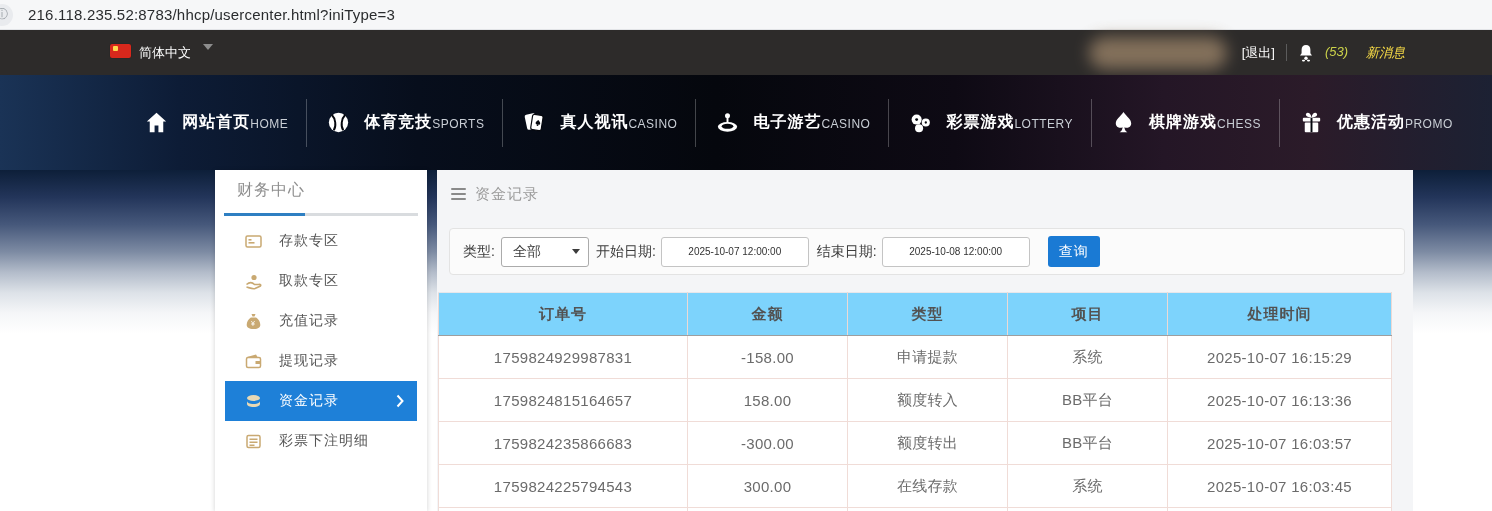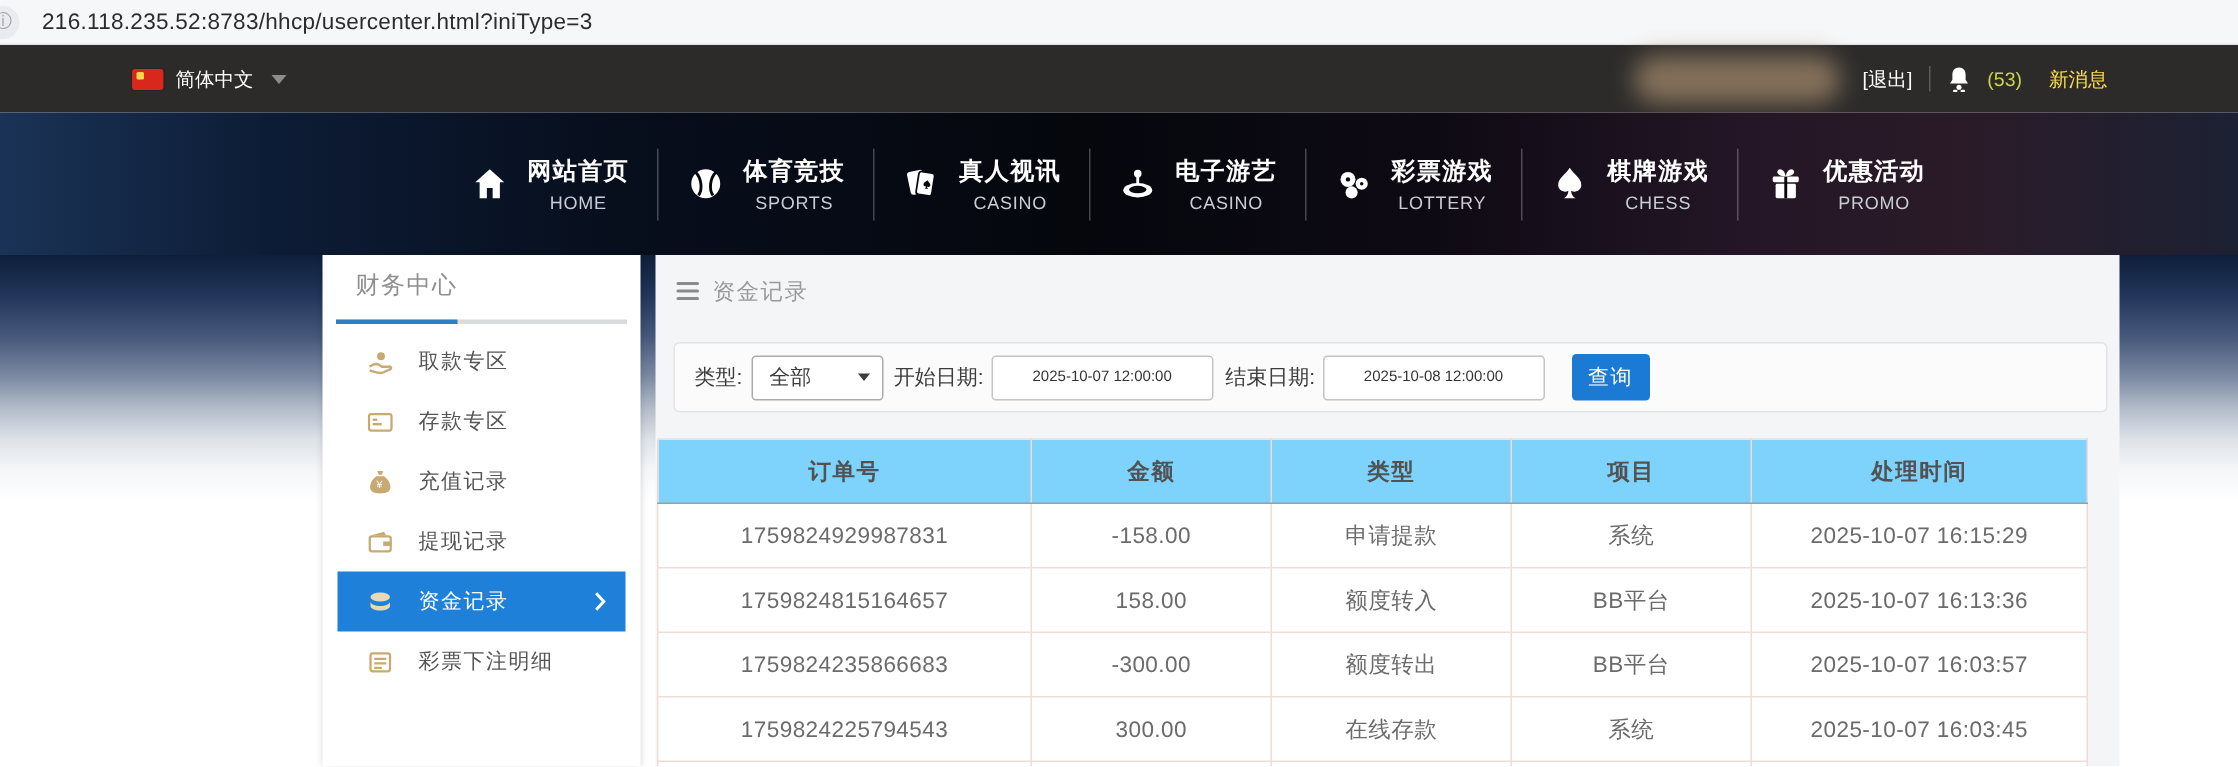--- a/index.html
+++ b/index.html
@@ -9,40 +9,40 @@
   }
   
   .address-bar{position:absolute;top:0;left:0;width:100%;height:30px;background:#f6f7f8;
     border-bottom:1px solid #e2e4e7;display:flex;align-items:center;box-sizing:border-box;}
   .site-icon{width:22px;height:22px;border-radius:50%;background:#e9ebee;margin-left:-9px;
     display:flex;align-items:center;justify-content:center;color:#9aa0a6;font-size:12px;flex:none;}
   .url-text{margin-left:15px;font-size:15px;color:#2a2c2e;letter-spacing:.2px;white-space:nowrap;}
   
   .topbar{position:absolute;top:30px;left:0;width:100%;height:45px;background:#2d2b2a;
     display:flex;align-items:center;color:#fff;font-size:13px;}
-  .lang-group{margin-left:88px;display:flex;align-items:center;gap:8px;cursor:pointer;}
+  .lang-group{margin-left:110px;display:flex;align-items:flex-start;gap:8px;cursor:pointer;}
   .flag{width:21px;height:14px;background:#d8281c;border-radius:2px;position:relative;flex:none;box-shadow:0 0 1px rgba(0,0,0,.6);}
   .flag-star{position:absolute;left:3px;top:2px;width:5px;height:5px;background:#ffd84d;border-radius:1px;}
   .caret-down{width:0;height:0;border-left:5px solid transparent;border-right:5px solid transparent;
     border-top:6px solid #8d8d8d;margin-left:4px;}
   .topbar-right{position:absolute;right:87px;top:0;height:45px;display:flex;align-items:center;gap:11px;}
   .user-blur{width:138px;height:32px;border-radius:16px;background:#937d64;filter:blur(8px);opacity:.85;margin-right:4px;}
   .logout-link{color:#fff;cursor:pointer;}
   .tb-divider{width:1px;height:17px;background:#5c5c5c;}
   .bell{width:16px;height:18px;display:block;cursor:pointer;}
-  .msg-group{display:flex;align-items:center;gap:6px;cursor:pointer;}
+  .msg-group{display:flex;align-items:flex-start;gap:6px;cursor:pointer;font-style:italic;}
   .msg-count{color:#ccd34a;}
   .msg-label{color:#fde047;margin-left:12px;}
   
   .navbar{position:absolute;top:75px;left:0;width:100%;height:95px;
     background:linear-gradient(90deg,#1a3356 0%,#0d1c36 12%,#070e1c 28%,#05070d 48%,#0e0a14 64%,#241626 78%,#2b1b29 88%,#1c2133 100%);}
   .nav-items{display:flex;align-items:center;justify-content:center;height:100%;transform:translateX(52px);}
   .nav-item{display:flex;align-items:center;gap:12px;padding:0 18px;cursor:pointer;}
   .nav-icon{width:27px;height:27px;flex:none;}
-  .nav-text{display:flex;flex-direction:column;align-items:center;}
+  .nav-text{display:flex;flex-direction:row;align-items:center;}
   .nav-zh{font-size:16px;font-weight:bold;color:#fff;letter-spacing:1px;white-space:nowrap;}
   .nav-en{font-size:12px;color:#c9ced5;margin-top:3px;letter-spacing:.5px;}
   .nav-divider{width:1px;height:48px;background:rgba(255,255,255,.25);flex:none;}
   
   .page-body{position:absolute;top:170px;left:0;width:100%;height:341px;
     background:linear-gradient(180deg,#0d1f39 0%,#23355a 8%,#46587b 16%,#7d8ba3 24%,#b3bcca 30%,#dde2e8 36%,#f5f6f8 42%,#ffffff 48%);}
   
   .sidebar{position:absolute;left:215px;top:0;width:212px;height:341px;background:#fff;box-shadow:0 1px 5px rgba(0,0,0,.18);}
   .sidebar-header{height:48px;box-sizing:border-box;padding:7px 0 0 14px;color:#fff;position:relative;overflow:hidden;
     background:linear-gradient(115deg,#55b5f3 0%,#2d95e2 45%,#0e6fc0 100%);}
@@ -203,32 +203,32 @@
   <div class="sidebar">
     <div class="section-block">
       <div class="section-title">财务中心</div>
       <div class="section-underline">
         <div class="section-underline-accent"></div>
       </div>
     </div>
     <div class="menu">
       <div class="menu-item">
         <svg class="mi-icon" viewBox="0 0 17 17">
-          <circle fill="currentColor" cx="9" cy="4.5" r="2.6"></circle>
-          <path fill="none" stroke="currentColor" stroke-width="1.6" d="M1.5 11.5c3-2.5 5.5-2.5 8 0h4c2-.5 3 .7 1.5 1.8l-5 2.2c-2 .8-5-.5-8.5-1.5"></path>
-        </svg>
-        <span>取款专区</span>
-      </div>
-      <div class="menu-item">
-        <svg class="mi-icon" viewBox="0 0 17 17">
           <rect fill="none" stroke="currentColor" stroke-width="1.5" x="1" y="3" width="15" height="11" rx="1.5"></rect>
           <rect fill="currentColor" x="3.5" y="9" width="6" height="1.6"></rect>
           <rect fill="currentColor" x="3.5" y="6" width="3" height="1.6"></rect>
         </svg>
         <span>存款专区</span>
+      </div>
+      <div class="menu-item">
+        <svg class="mi-icon" viewBox="0 0 17 17">
+          <circle fill="currentColor" cx="9" cy="4.5" r="2.6"></circle>
+          <path fill="none" stroke="currentColor" stroke-width="1.6" d="M1.5 11.5c3-2.5 5.5-2.5 8 0h4c2-.5 3 .7 1.5 1.8l-5 2.2c-2 .8-5-.5-8.5-1.5"></path>
+        </svg>
+        <span>取款专区</span>
       </div>
       <div class="menu-item">
         <svg class="mi-icon" viewBox="0 0 17 17">
           <path fill="currentColor" d="M6.5 1h4l-1 2.5h-2Zm-.6 3.5h5.2c2.7 2 4.2 4.6 4.2 7.2 0 2.6-2 4.3-6.8 4.3S1.7 14.3 1.7 11.7c0-2.6 1.5-5.2 4.2-7.2Z"></path>
           <text x="8.5" y="12.6" font-size="7" text-anchor="middle" fill="#fff">¥</text>
         </svg>
         <span>充值记录</span>
       </div>
       <div class="menu-item">
         <svg class="mi-icon" viewBox="0 0 17 17">

